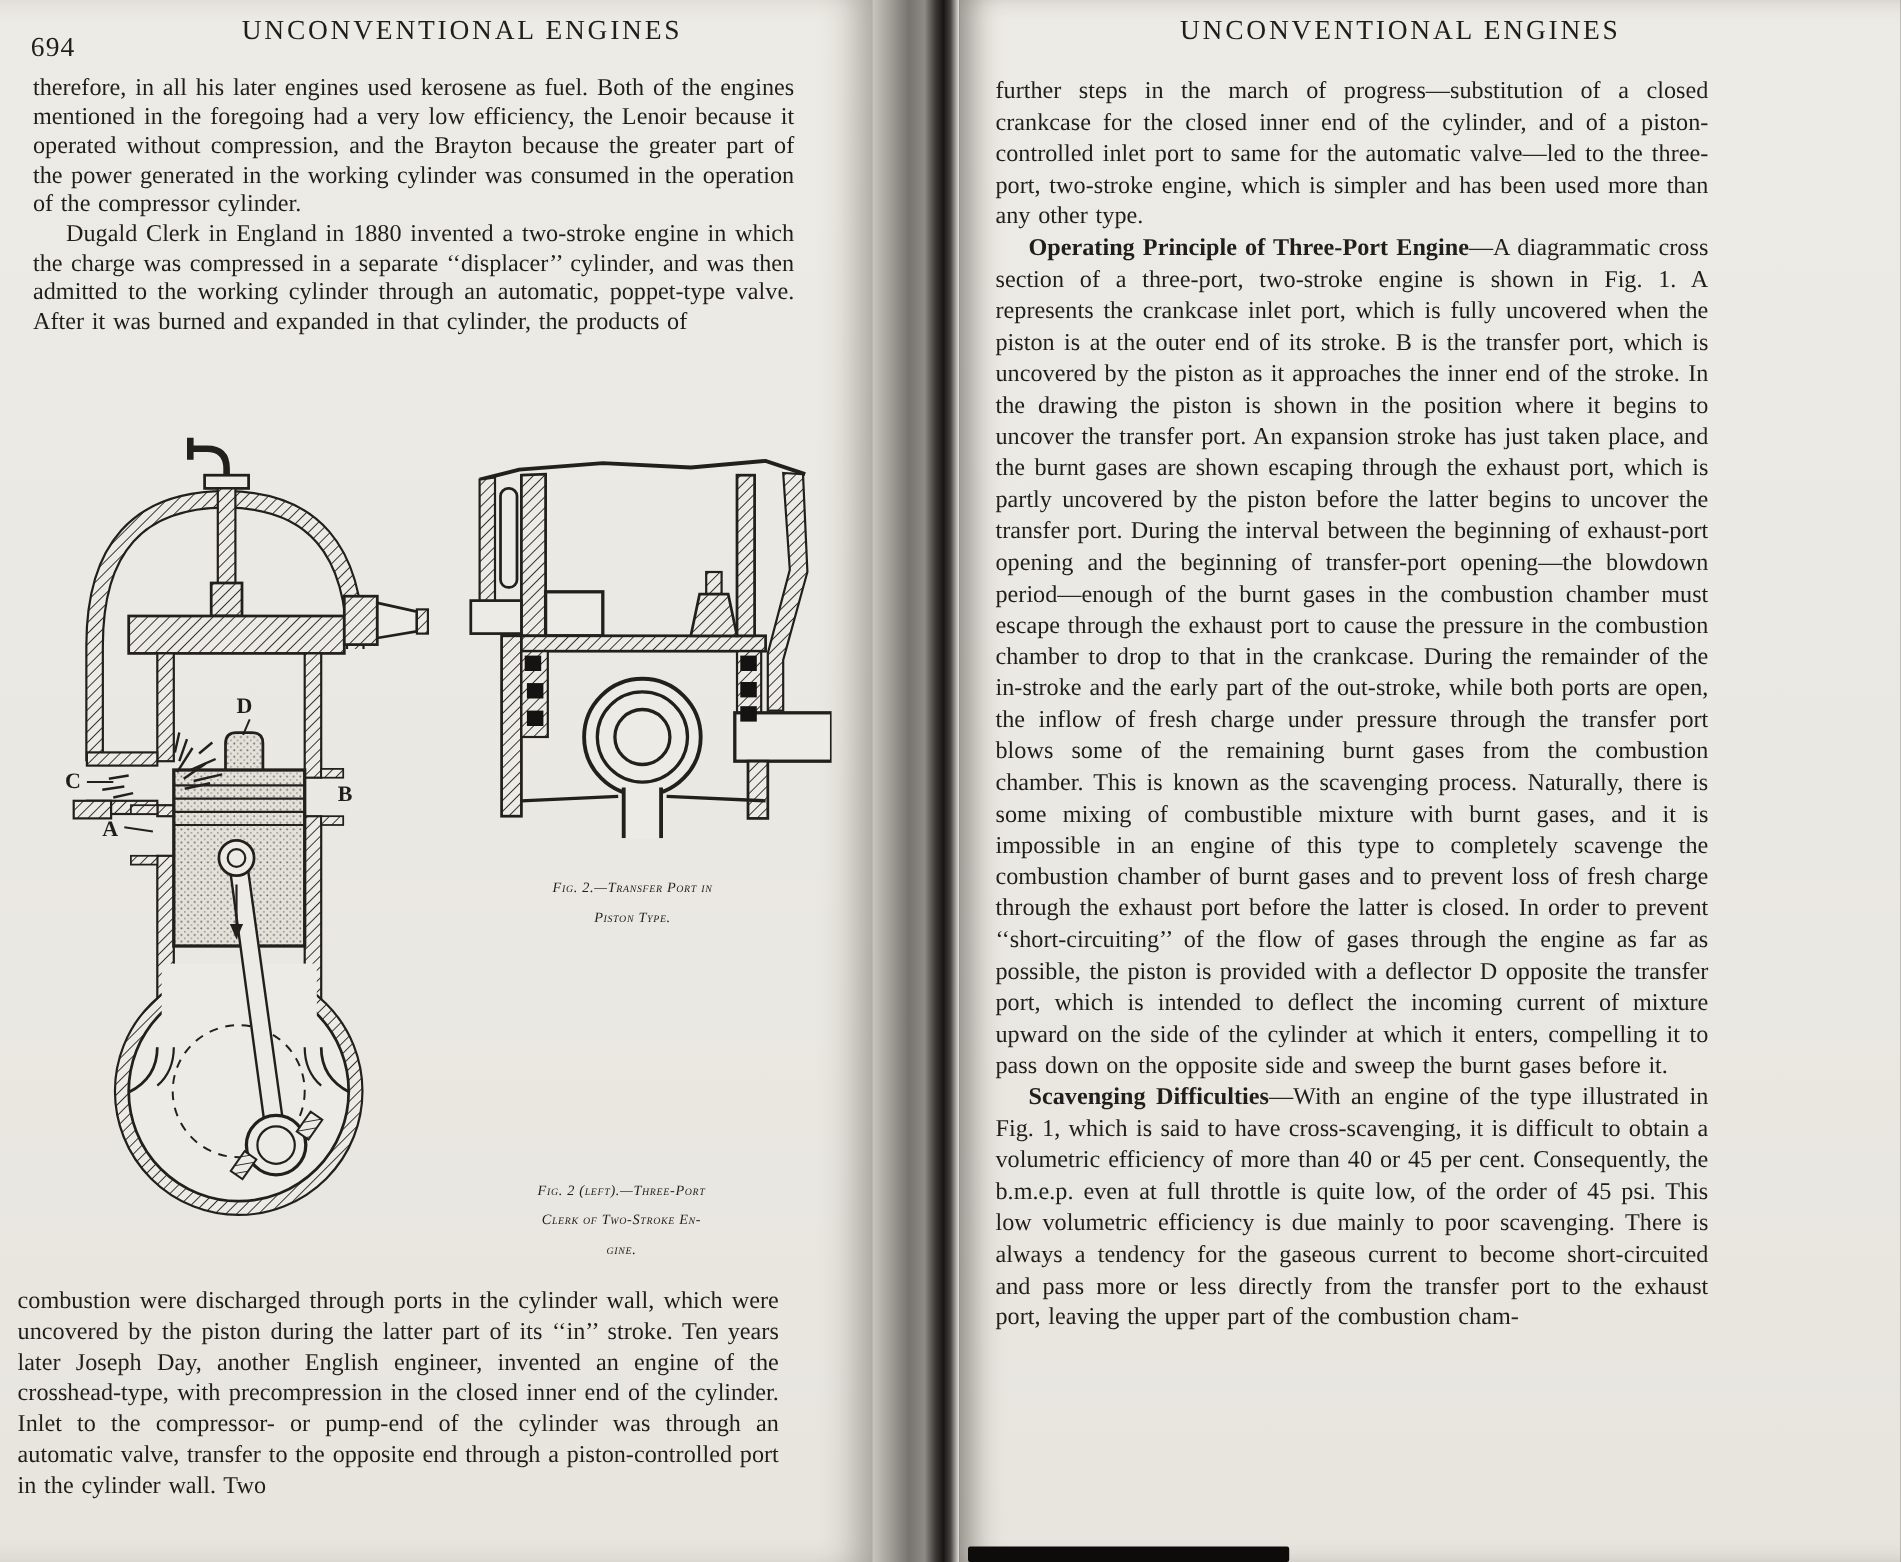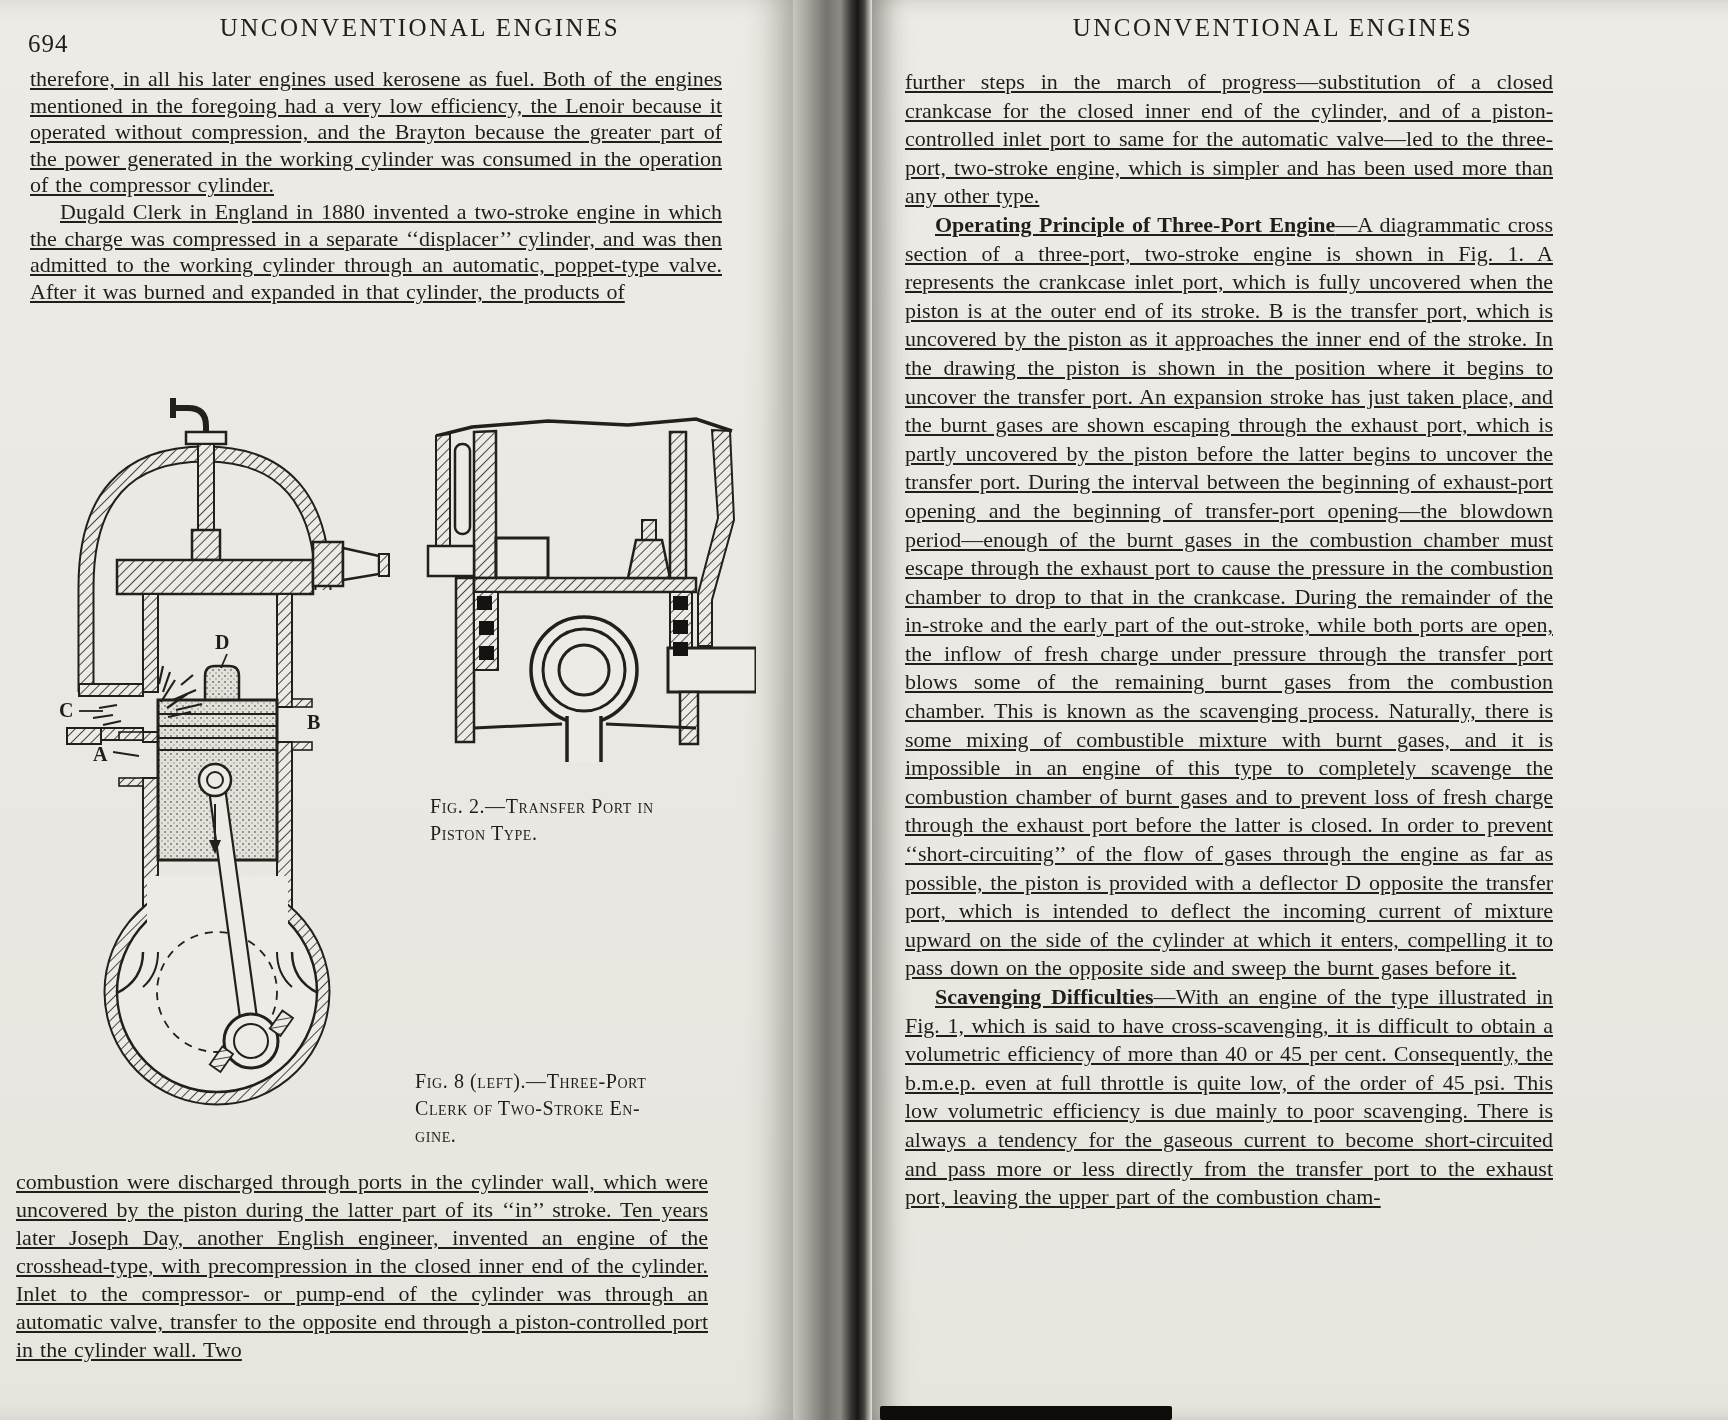--- a/index.html
+++ b/index.html
@@ -7,29 +7,29 @@
         font-family:"Liberation Serif","DejaVu Serif",serif;color:#201e1b;}
   .page{position:absolute;top:0;height:1420px;
         background:linear-gradient(180deg,#edebe5 0%,#eae8e2 55%,#e7e5de 100%);}
   .page-left{left:0;width:793px;box-shadow:inset -28px 0 34px -16px rgba(40,35,30,.38);}
   .page-right{left:872px;width:856px;box-shadow:inset 22px 0 28px -12px rgba(40,35,30,.5);}
   .gutter{position:absolute;left:793px;top:0;width:79px;height:1420px;
         background:linear-gradient(to right,#c9c6c0 0%,#a3a09a 20%,#77746f 42%,#8e8b86 60%,
                    #3a3835 73%,#171614 82%,#454340 90%,#b5b2ac 97%,#e9e7e0 100%);}
   .pagenum{position:absolute;top:30px;font-size:25px;letter-spacing:1px;}
   .runtitle{position:absolute;top:14px;font-size:25px;letter-spacing:2.5px;text-align:center;padding-left:44px;}
-  .bodytext{position:absolute;font-size:22px;text-align:justify;word-spacing:1.5px;text-decoration:underline;}
+  .bodytext{position:absolute;font-size:22px;text-align:justify;word-spacing:1.5px;}
   .bodytext p{margin:0;}
   .lp-col1{left:30px;top:66px;width:692px;line-height:26.6px;}
   .lp-col2{left:16px;top:1168px;width:692px;line-height:28px;}
   .rp-col{left:33px;top:68px;width:648px;line-height:28.6px;}
   .indent{text-indent:30px;}
   .lead{font-weight:bold;}
-  .caption{position:absolute;font-size:20px;font-variant:small-caps;letter-spacing:.6px;
-           text-align:left;line-height:27px;}
+  .caption{position:absolute;font-size:13px;font-variant:small-caps;letter-spacing:.6px;
+           text-align:center;line-height:27px;font-style:italic;}
   .figwrap{position:absolute;}
   .figlabel{position:absolute;font-weight:bold;font-size:20px;line-height:20px;}
   .artifact-bar{position:absolute;left:8px;top:1406px;width:292px;height:14px;
                 background:#0d0c0b;border-radius:2px;}
   svg{display:block;}
 </style>
 </head>
 <body>
 
 <div class="scan">
@@ -213,21 +213,21 @@
           <path d="M169,326 L169,372 M203,326 L203,372" fill="none" stroke="#22201d" stroke-width="3.5"></path>
         </g>
       </svg>
     </div>
 
     <div class="caption" style="left:430px;top:793px;width:290px;">
       <div>Fig. 2.—Transfer Port in</div>
       <div>Piston Type.</div>
     </div>
     <div class="caption" style="left:415px;top:1068px;width:300px;">
-      <div>Fig. 8 (left).—Three-Port</div>
+      <div>Fig. 2 (left).—Three-Port</div>
       <div>Clerk of Two-Stroke En-</div>
       <div>gine.</div>
     </div>
 
     <div class="bodytext lp-col2">
       <p>combustion were discharged through ports in the cylinder wall, which were uncovered by the piston during the latter part of its ‘‘in’’ stroke.  Ten years later Joseph Day, another English engineer, invented an engine of the crosshead-type, with precompression in the closed inner end of the cylinder.  Inlet to the compressor- or pump-end of the cylinder was through an automatic valve, transfer to the opposite end through a piston-controlled port in the cylinder wall.  Two</p>
     </div>
   </div>
 
   <div class="gutter"></div>

